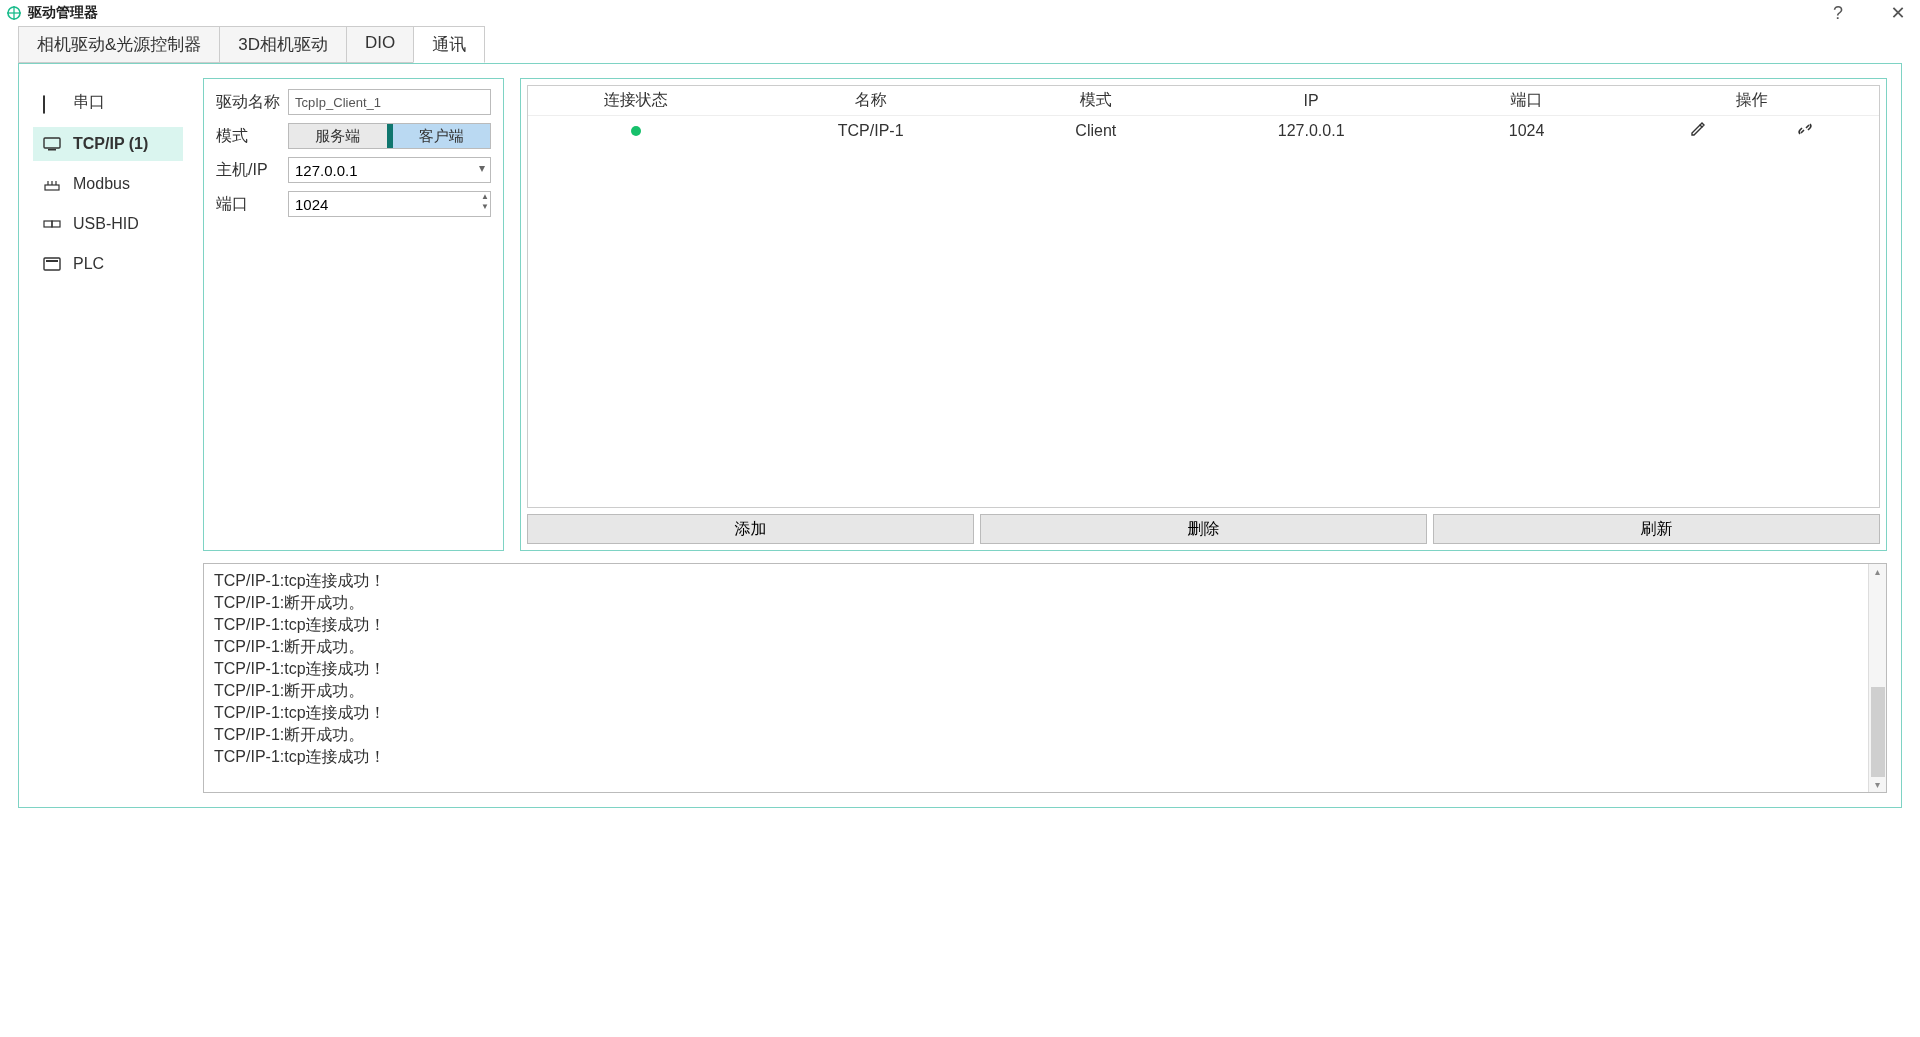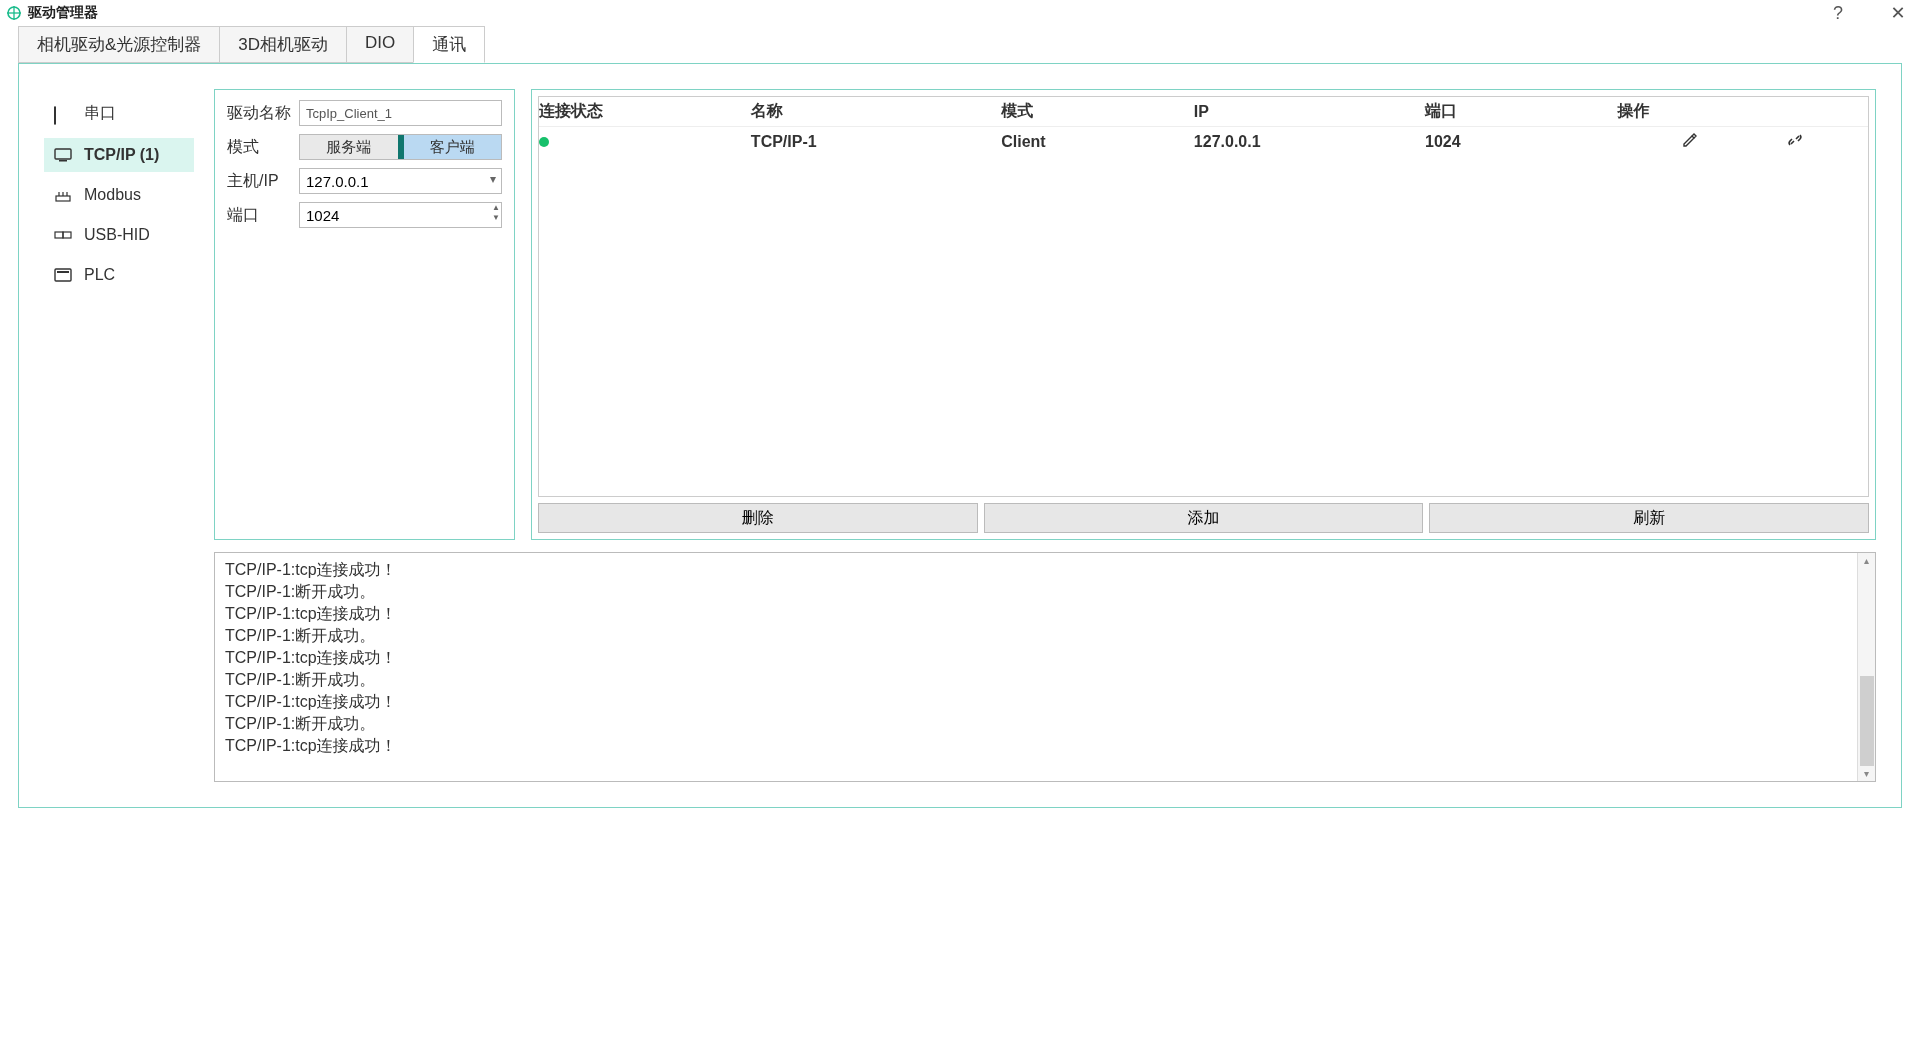--- a/index.html
+++ b/index.html
@@ -51,21 +51,21 @@
 .tab.active {
   background: #ffffff;
   border-bottom: 1px solid #ffffff;
   z-index: 2;
   position: relative;
 }
 
 .content-frame {
   margin: 0 18px 18px 18px;
   border: 1px solid #7ed3c4;
-  padding: 25px;
+  padding: 14px;
   height: 745px;
   display: flex;
   gap: 20px;
 }
 .left-nav {
   width: 150px;
   padding-top: 6px;
 }
 .nav-item {
   display: flex;
@@ -180,22 +180,22 @@
 .tbl {
   flex: 1;
   border: 1px solid #ccc;
   display: flex;
   flex-direction: column;
   overflow: hidden;
 }
 .thead, .trow {
   display: grid;
   grid-template-columns: 1.1fr 1.3fr 1fr 1.2fr 1fr 1.3fr;
-  align-items: center;
-  font-weight: bold;
+  text-align: center;
+  align-items: center;
 }
 .thead { height: 30px; font-size: 16px; border-bottom: 1px solid #eee; }
 .trow { height: 30px; font-size: 16px; }
 .status-dot {
   width: 10px; height: 10px; border-radius: 50%;
   background: #17c06b;
   display: inline-block;
 }
 .ops { display: flex; justify-content: space-around; align-items: center; padding: 0 20px; }
 .op-icon { cursor: pointer; color: #444; }
@@ -370,22 +370,22 @@
               <span class="op-icon">
                 <svg width="18" height="18" viewBox="0 0 18 18">
                     <path d="M5 13 L8 10 M10 8 L13 5" stroke="#333" stroke-width="1.6"></path>
                     <path d="M4 14 a3 3 0 0 1 0-4 l2-2 M14 4 a3 3 0 0 1 0 4 l-2 2" fill="none" stroke="#333" stroke-width="1.6"></path>
                   </svg>
               </span>
             </div>
           </div>
         </div>
         <div class="btn-row">
+          <button class="wide-btn">添加</button>
           <button class="wide-btn">删除</button>
-          <button class="wide-btn">添加</button>
           <button class="wide-btn">刷新</button>
         </div>
       </div>
 
     </div>
 
     <div class="log-panel" style="margin:0;">
       <div class="log-text">
         <div>TCP/IP-1:tcp连接成功！</div>
         <div>TCP/IP-1:断开成功。</div>

